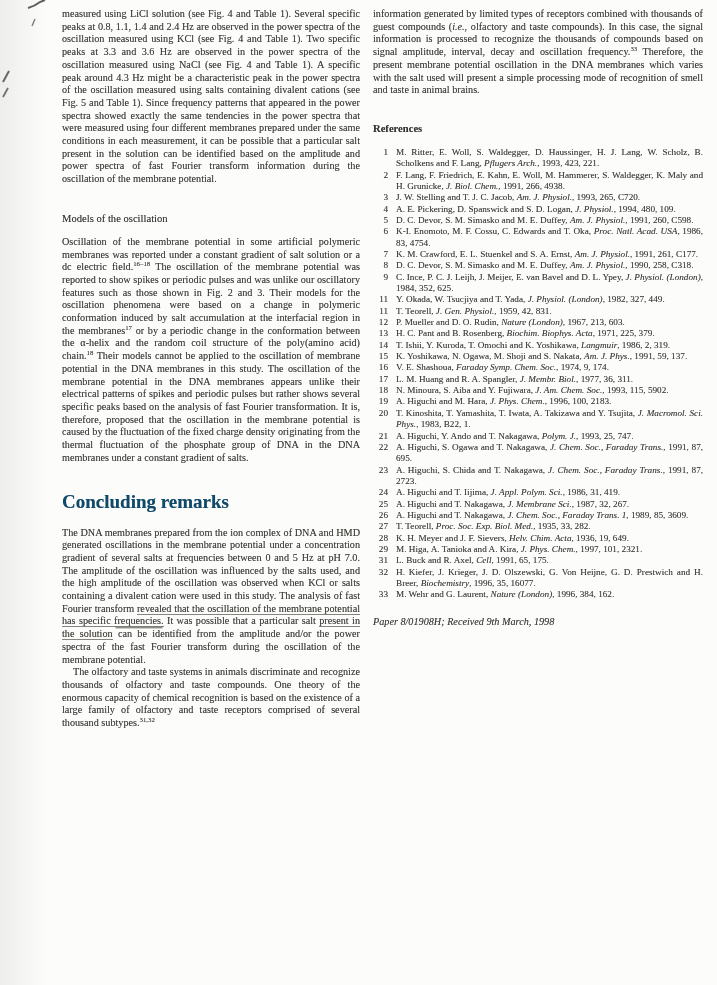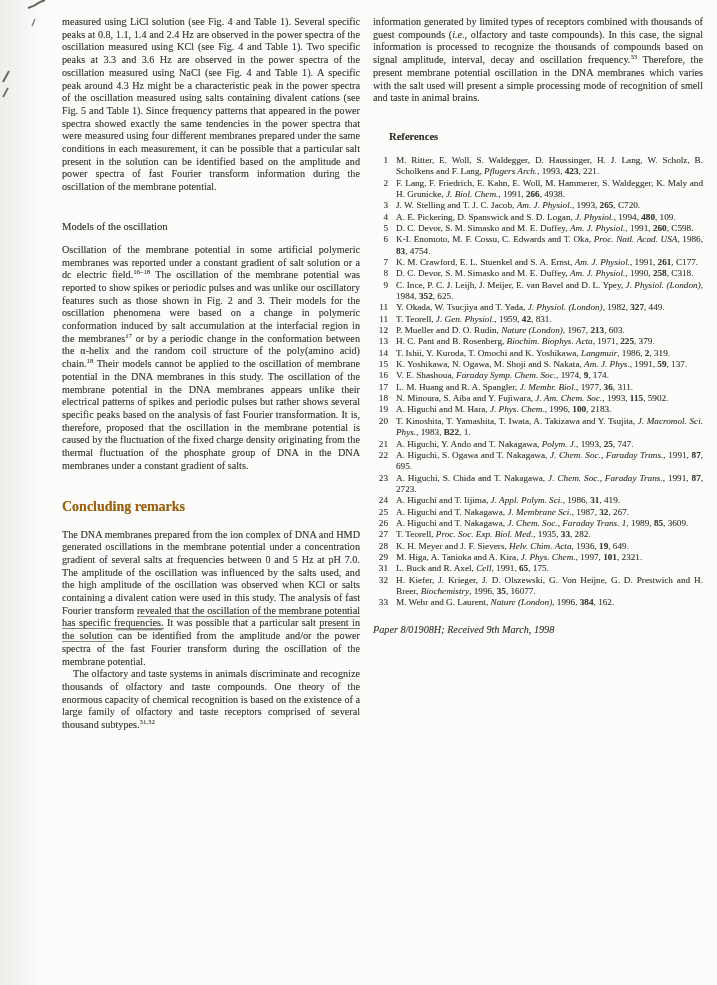--- a/index.html
+++ b/index.html
@@ -10,45 +10,45 @@
     font-family:"Liberation Serif", serif;
     color:#3f3e3a;
     overflow:hidden;
   }
   .page::before{
     content:"";position:absolute;left:0;top:0;bottom:0;width:46px;
     background:linear-gradient(90deg, rgba(210,210,205,.35), rgba(255,255,255,0));
     pointer-events:none;
   }
   .cols{
-    position:absolute;top:16px;left:62px;
+    position:absolute;top:8px;left:62px;
     display:flex;gap:13px;
   }
   .col-left{width:298px;}
   .col-right{width:330px;}
   p.body{
     font-size:10.2px;line-height:12.7px;text-align:justify;margin:0;
     text-shadow:0 0 .4px rgba(70,68,62,.55);
   }
   p.indent{text-indent:11px;}
   sup{font-size:6.8px;line-height:0;}
   .it{font-style:italic;}
-  .bd{font-weight:bold;}
+  .bd{font-weight:normal;}
   .u1{border-bottom:1.4px solid rgba(95,92,85,.75);}
   .u2{border-bottom:1.4px solid rgba(95,92,85,.8);box-shadow:0 3px 0 -1.6px rgba(95,92,85,.7);}
   .h-sub{
     font-size:10.6px;font-weight:normal;margin:27px 0 12px 0;color:#34332f;
     text-shadow:0 0 .4px rgba(70,68,62,.5);
   }
   .h-main{
-    font-size:14px;font-weight:bold;margin:26px 0 14px 0;color:#a16207;
+    font-size:19px;font-weight:bold;margin:26px 0 14px 0;color:#0c4a6e;
     text-shadow:0 0 .4px rgba(70,68,62,.5);
   }
   .h-refs{
-    font-size:10.6px;font-weight:bold;margin:26px 0 13px 16px;color:#34332f;
+    font-size:10.6px;font-weight:bold;margin:26px 0 13px 0;color:#34332f;
     text-shadow:0 0 .4px rgba(70,68,62,.5);
   }
   .refs{display:block;}
   .ref{
     display:flex;font-size:9.2px;line-height:11.35px;text-align:justify;
     text-shadow:0 0 .35px rgba(70,68,62,.5);
   }
   .ref-num{flex:0 0 15px;text-align:right;padding-right:8px;}
   .ref-text{flex:1;}
   .footer-note{

